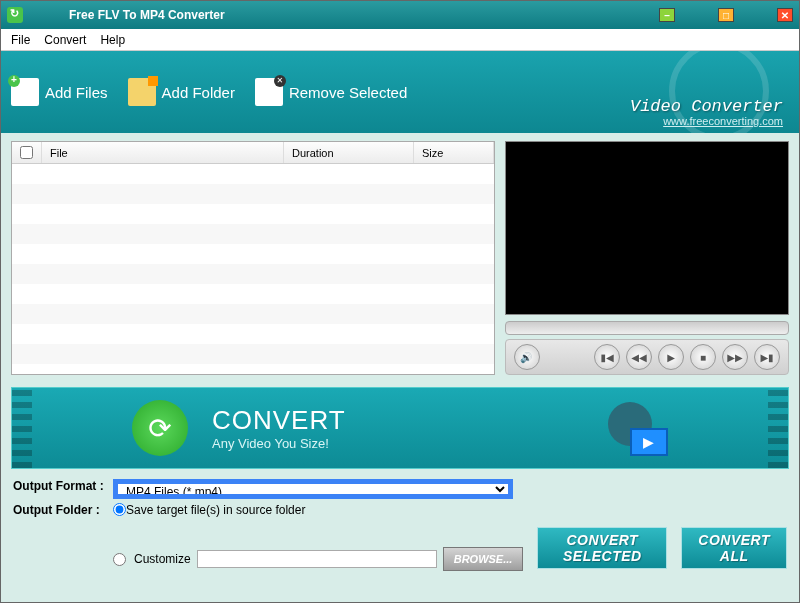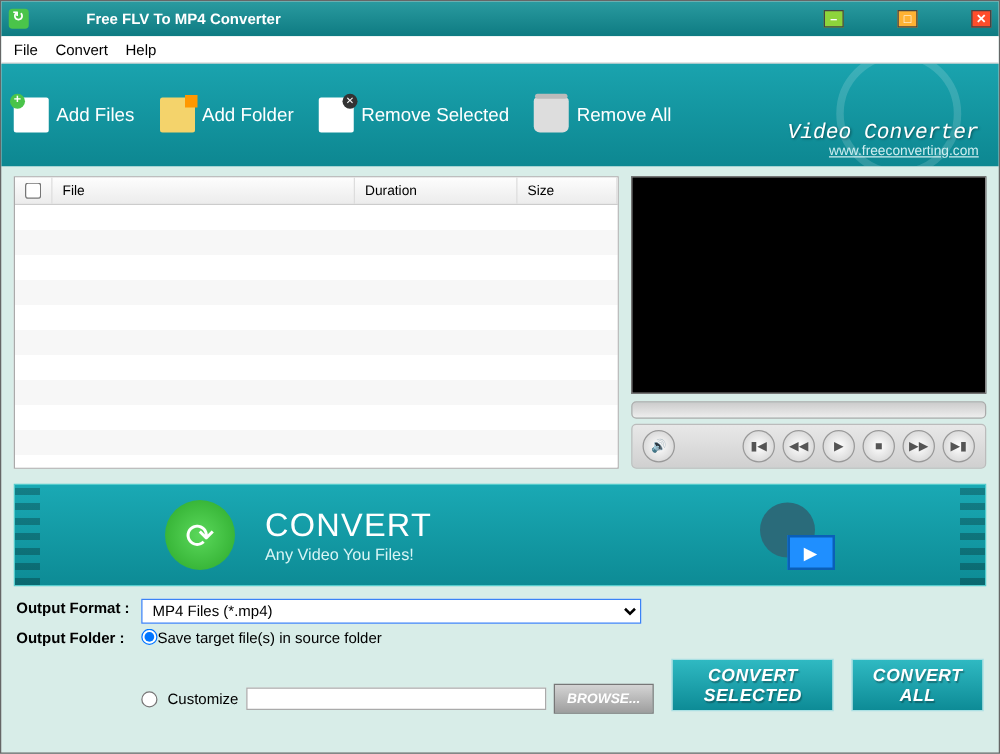--- a/index.html
+++ b/index.html
@@ -60,21 +60,21 @@
 .film-ic .clap { width: 38px; height: 28px; background: #1f8fff; position: absolute; bottom: 0; right: 0; border: 2px solid #0a5fb8; }
 .film-ic .clap:after { content: "▶"; color: #fff; font-size: 14px; position: absolute; left: 11px; top: 4px; }
 .strip { position: absolute; top: 0; bottom: 0; width: 20px; background: repeating-linear-gradient(0deg, rgba(0,0,0,0.25) 0 6px, transparent 6px 12px); }
 .strip.l { left: 0; }
 .strip.r { right: 0; }
 
 .bottom { padding: 4px 12px 10px 12px; display: flex; gap: 14px; align-items: flex-end; }
 .outcol { flex: 1; font-size: 12px; }
 .outrow { display: flex; align-items: flex-start; margin-bottom: 4px; font-weight: bold; }
 .outrow label { width: 100px; }
-.fmt-sel { flex: 1; max-width: 400px; height: 20px; border: 1px solid #3b82f6; background: #fff; padding: 0 4px; font-size: 12px; }
+.fmt-sel { flex: 1; max-width: 400px; height: 20px; border: 5px solid #3b82f6; background: #fff; padding: 0 4px; font-size: 12px; }
 .radio-row { display: flex; align-items: center; font-weight: normal; margin-left: 100px; gap: 6px; font-size: 12px; height: 20px; margin-top: 32px; }
 .radio-row input[type=radio] { margin-right: 2px; }
 .cust-input { width: 240px; height: 18px; border: 1px solid #aaa; background: #fff; }
 .browse-btn { height: 24px; padding: 0 10px; background: linear-gradient(#d4d4d4,#9e9e9e); border: 1px solid #777; color: #fff; font-style: italic; font-size: 11px; font-weight: bold; cursor: pointer; }
 
 .cvtbtn { height: 42px; padding: 0 16px; background: linear-gradient(#2fb9c2,#0d8b96); border: 1px solid #aae0e3; color: #fff; font-size: 14px; font-weight: bold; font-style: italic; letter-spacing: 0.5px; cursor: pointer; text-shadow: 1px 1px 1px rgba(0,0,0,0.3); }
 </style>
 </head>
 <body>
 
@@ -98,24 +98,20 @@
     <div class="ic ic-file"></div>
     <span>Add Files</span>
   </div>
   <div class="tbtn">
     <div class="ic ic-folder"></div>
     <span>Add Folder</span>
   </div>
   <div class="tbtn">
     <div class="ic ic-remove"></div>
     <span>Remove Selected</span>
-  </div>
-  <div class="tbtn">
-    <div class="ic ic-trash"></div>
-    <span>Remove All</span>
   </div>
   <div class="reel-bg"></div>
   <div class="brand">Video Converter</div>
   <div class="brand-url">www.freeconverting.com</div>
 </div>
 
 <div class="midrow">
   <div class="filelist">
     <div class="fl-head">
       <div class="col c-chk">
@@ -143,21 +139,21 @@
       </div>
     </div>
   </div>
 </div>
 
 <div class="banner">
   <div class="strip l"></div>
   <div class="big-ic">⟳</div>
   <div class="banner-txt">
     <div class="t1">CONVERT</div>
-    <div class="t2">Any Video You Files!</div>
+    <div class="t2">Any Video You Size!</div>
   </div>
   <div class="film-ic">
     <div class="reel"></div>
       <div class="clap"></div>
   </div>
   <div class="strip r"></div>
 </div>
 
 <div class="bottom">
   <div class="outcol">

